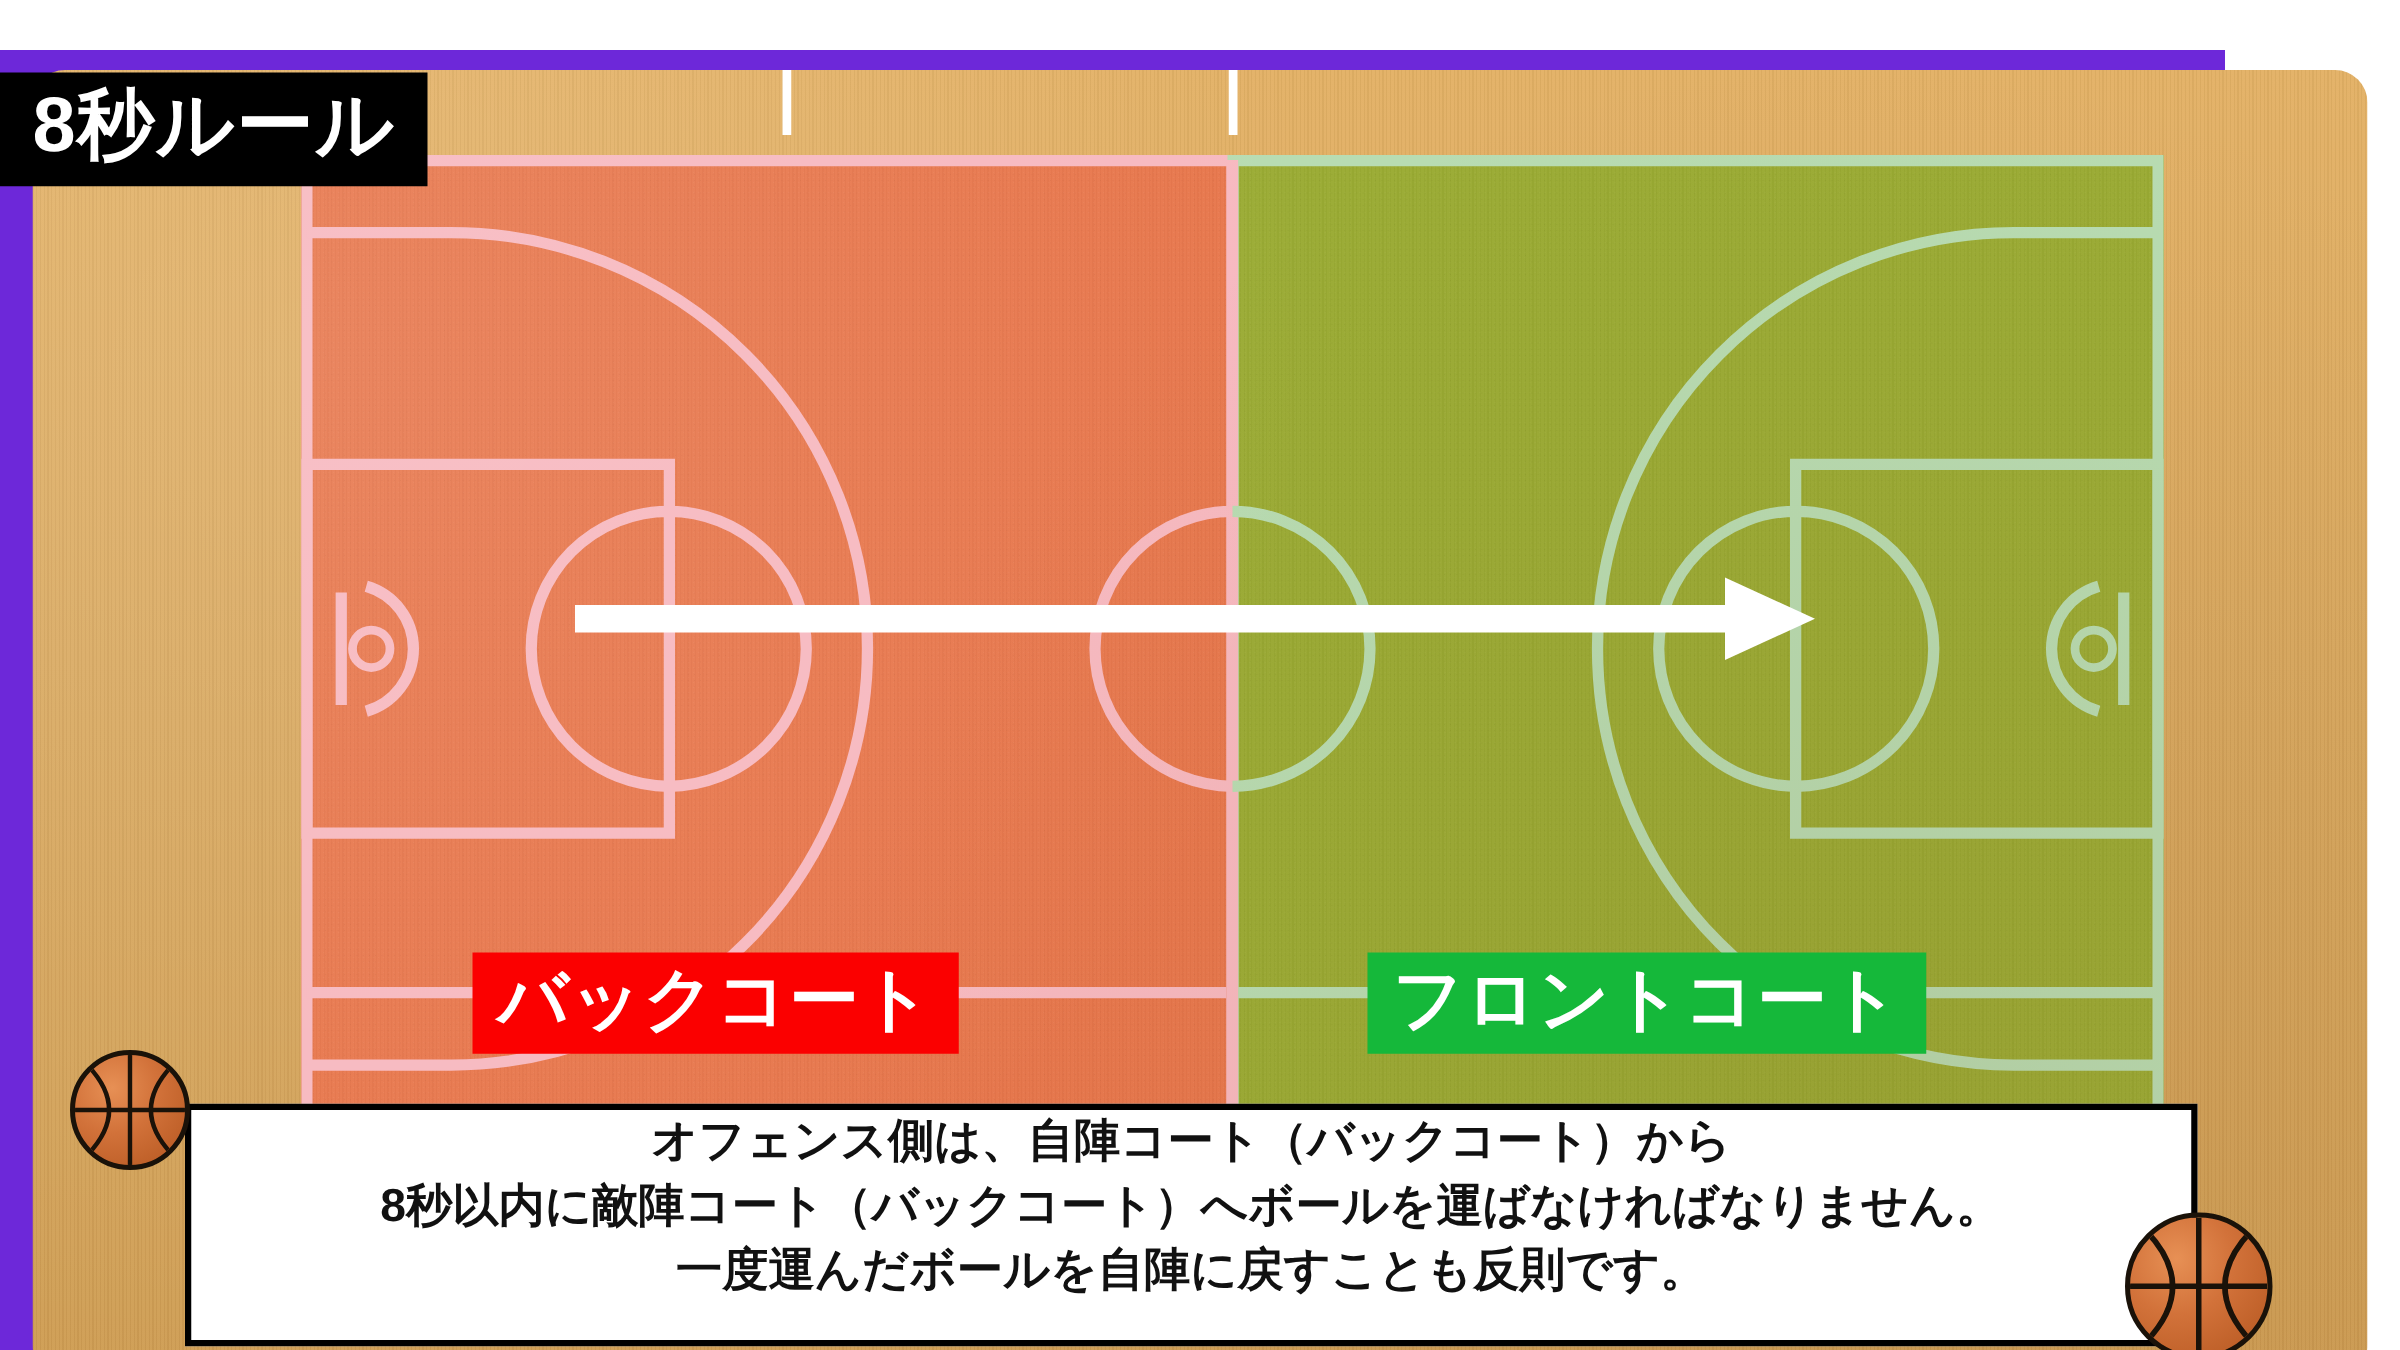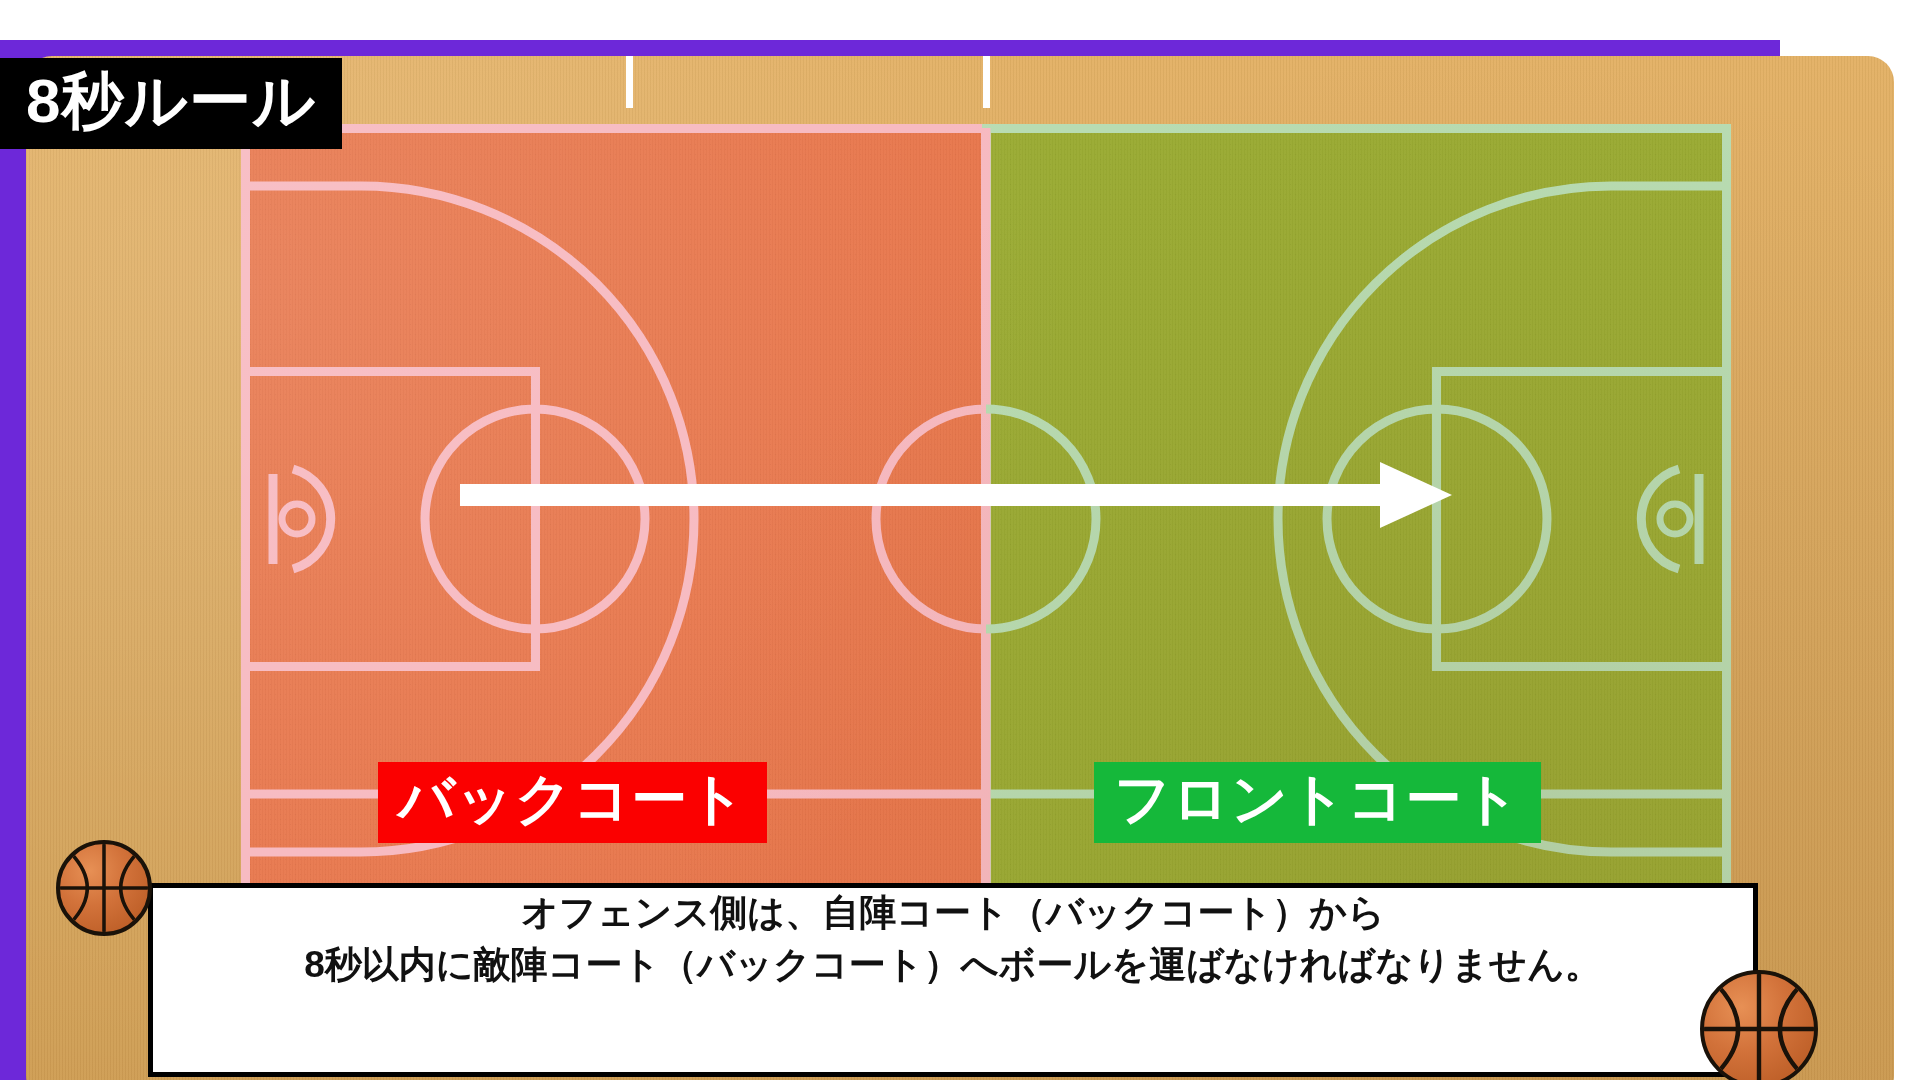--- a/index.html
+++ b/index.html
@@ -290,20 +290,21 @@
     <div class="arrow-shaft"></div>
     <div class="arrow-head"></div>
   </div>
 
   <div class="court-label label-front">フロントコート</div>
   <div class="court-label label-back">バックコート</div>
 
   <div class="caption">
     <div class="caption-line">オフェンス側は、自陣コート（バックコート）から</div>
     <div class="caption-line">8秒以内に敵陣コート（バックコート）へボールを運ばなければなりません。</div>
+    <div class="caption-line">一度運んだボールを自陣に戻すことも反則です。</div>
   </div>
 
   <div class="ball ball-left">
     <svg viewBox="0 0 100 100" width="100%" height="100%">
       <g stroke="#1a1209" stroke-width="4" fill="none">
         <line x1="50" y1="0" x2="50" y2="100"></line>
         <line x1="0" y1="50" x2="100" y2="50"></line>
         <path d="M 12 10 Q 50 50 12 90"></path>
         <path d="M 88 10 Q 50 50 88 90"></path>
       </g>

